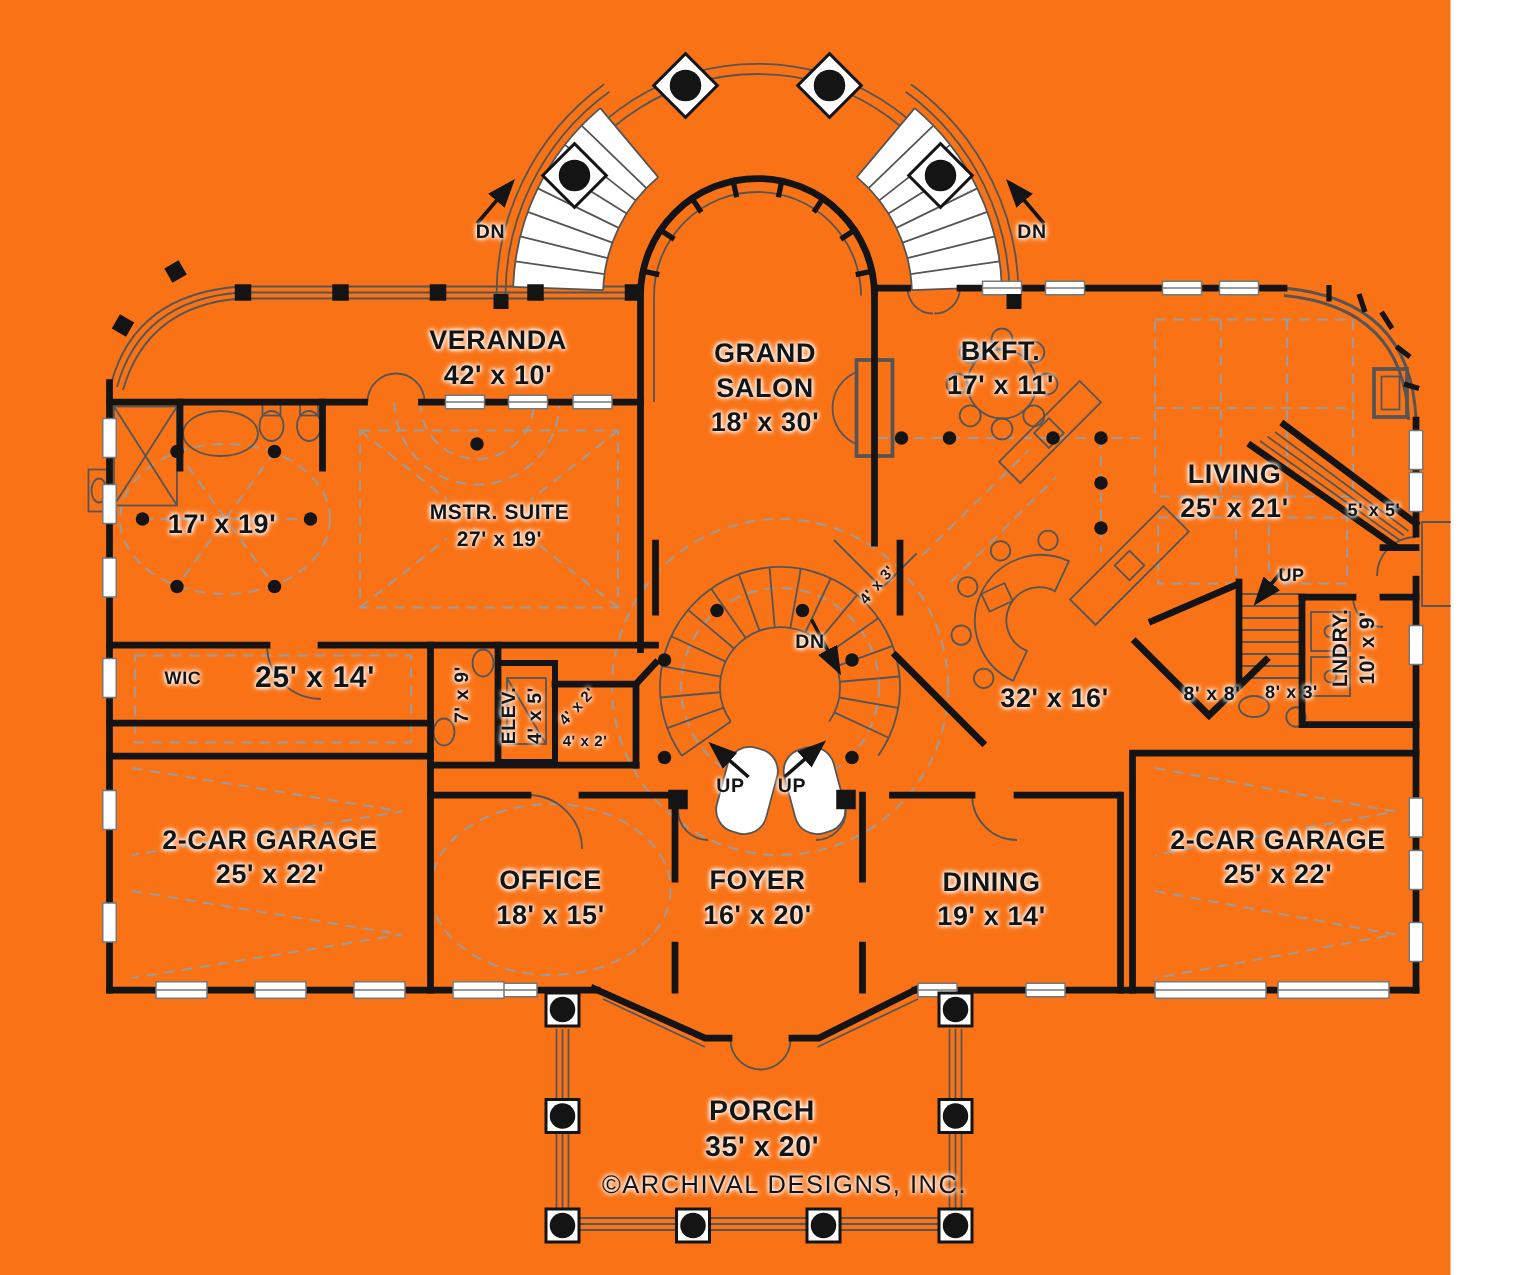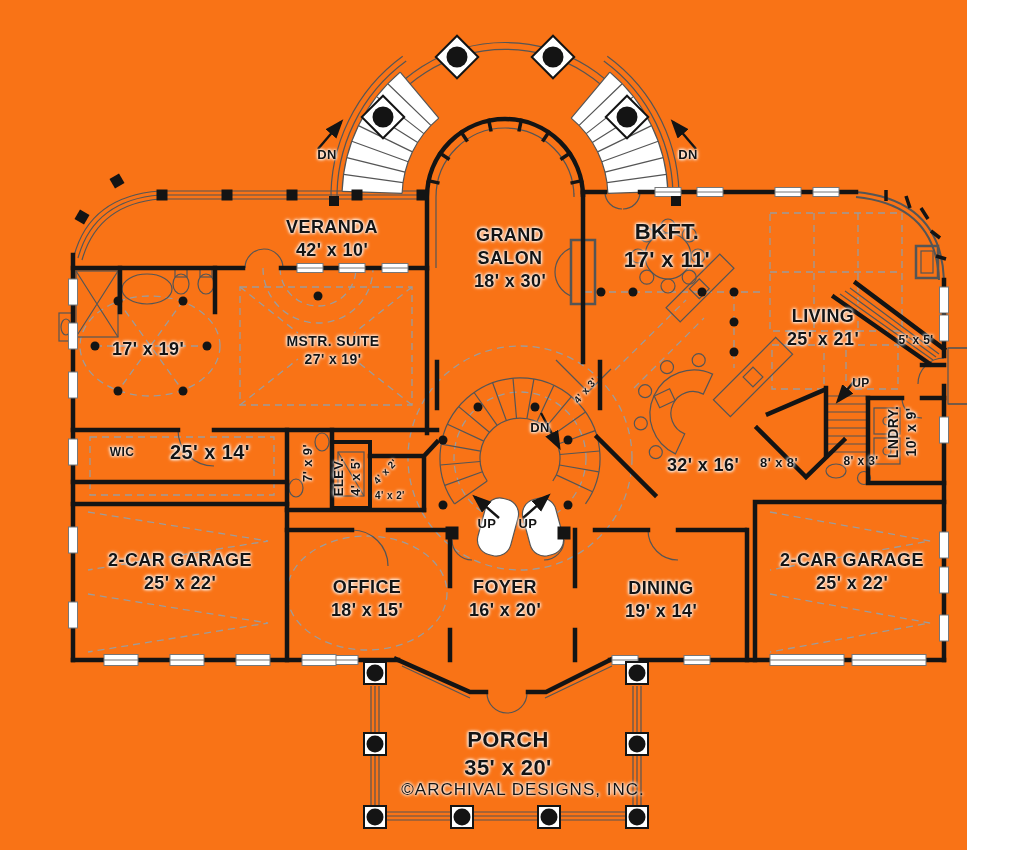--- a/index.html
+++ b/index.html
@@ -322,21 +322,21 @@
       </div>
       <div class="lbl" style="left: 332px; top: 239px; font-size: 18px; transform: translate(-50%, -50%);">
         <div>VERANDA</div>
         <div>42' x 10'</div>
       </div>
       <div class="lbl" style="left: 510px; top: 259px; font-size: 18px; transform: translate(-50%, -50%);">
         <div>GRAND</div>
         <div>SALON</div>
         <div>18' x 30'</div>
       </div>
-      <div class="lbl" style="left: 667px; top: 246px; font-size: 22px; transform: translate(-50%, -50%);">
+      <div class="lbl" style="left: 667px; top: 246px; font-size: 18px; transform: translate(-50%, -50%);">
         <div>BKFT.</div>
         <div>17' x 11'</div>
       </div>
       <div class="lbl" style="left: 823px; top: 284px; font-size: 18px; transform: translate(-50%, -50%); margin-top: 44px;">
         <div>LIVING</div>
         <div>25' x 21'</div>
       </div>
       <div class="lbl" style="left: 148px; top: 350px; font-size: 18px; transform: translate(-50%, -50%);">
         <div>17' x 19'</div>
       </div>
@@ -374,21 +374,21 @@
       </div>
       <div class="lbl" style="left: 487px; top: 524px; font-size: 13px; transform: translate(-50%, -50%);">
         <div>UP</div>
       </div>
       <div class="lbl" style="left: 528px; top: 524px; font-size: 13px; transform: translate(-50%, -50%);">
         <div>UP</div>
       </div>
       <div class="lbl" style="left: 703px; top: 466px; font-size: 18px; transform: translate(-50%, -50%);">
         <div>32' x 16'</div>
       </div>
-      <div class="lbl" style="left: 779px; top: 463px; font-size: 13px; transform: translate(-50%, -50%);">
+      <div class="lbl" style="left: 808px; top: 463px; font-size: 13px; transform: translate(-50%, -50%);">
         <div>8' x 8'</div>
       </div>
       <div class="lbl" style="left: 861px; top: 462px; font-size: 12px; transform: translate(-50%, -50%);">
         <div>8' x 3'</div>
       </div>
       <div class="lbl" style="left: 903px; top: 432px; font-size: 14px; transform: translate(-50%, -50%) rotate(-90deg);">
         <div>LNDRY.</div>
         <div>10' x 9'</div>
       </div>
       <div class="lbl" style="left: 861px; top: 384px; font-size: 12px; transform: translate(-50%, -50%);">
@@ -407,21 +407,21 @@
         <div>16' x 20'</div>
       </div>
       <div class="lbl" style="left: 661px; top: 600px; font-size: 18px; transform: translate(-50%, -50%);">
         <div>DINING</div>
         <div>19' x 14'</div>
       </div>
       <div class="lbl" style="left: 852px; top: 572px; font-size: 18px; transform: translate(-50%, -50%);">
         <div>2-CAR GARAGE</div>
         <div>25' x 22'</div>
       </div>
-      <div class="lbl" style="left: 508px; top: 754px; font-size: 22px; transform: translate(-50%, -50%);">
+      <div class="lbl" style="left: 508px; top: 754px; font-size: 19px; transform: translate(-50%, -50%);">
         <div>PORCH</div>
         <div>35' x 20'</div>
       </div>
       <div class="lbl" style="left: 523px; top: 790px; font-size: 17px; font-weight: 400; letter-spacing: 1px; transform: translate(-50%, -50%);">
         <div>©ARCHIVAL DESIGNS, INC.</div>
       </div>
     </div>
 </div>
 
 </body></html>

